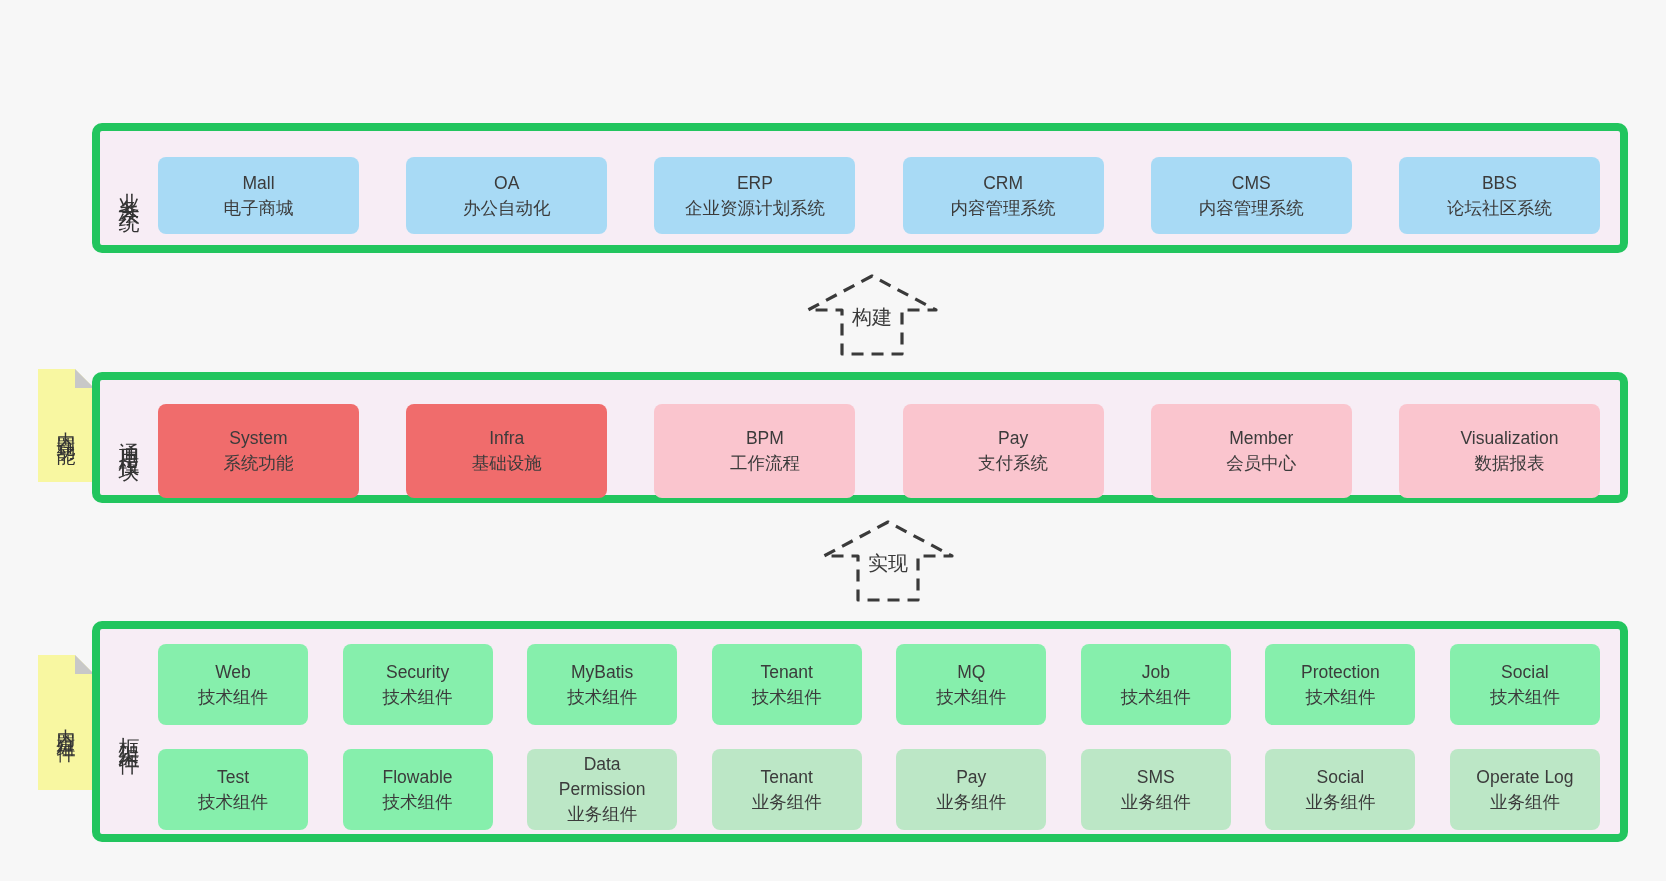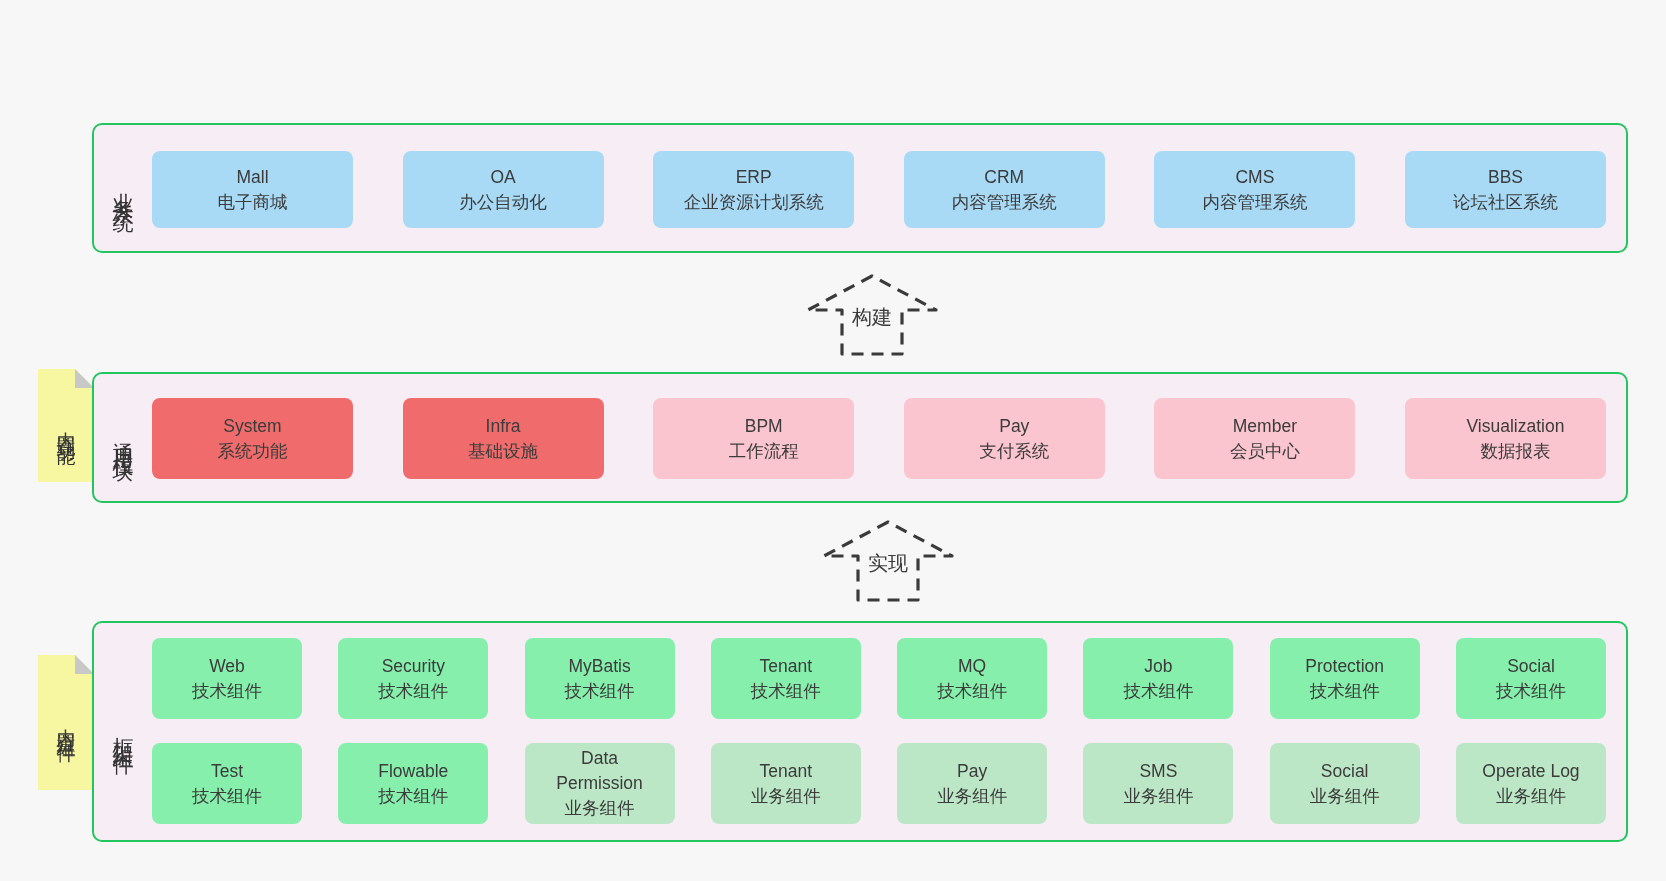--- a/index.html
+++ b/index.html
@@ -5,21 +5,21 @@
   html,body { margin:0; padding:0; background:#f7f7f7; }
   .stage {
     position:relative; width:1666px; height:881px; overflow:hidden;
     background:#f7f7f7; color:#3d3d3d;
     font-family:"Liberation Sans", sans-serif;
   }
 
   
   .panel {
     position:absolute; left:92px; width:1536px; box-sizing:border-box;
-    background:#f7edf5; border:2px solid #22c55e; border-radius:10px;
+    background:#f7edf5; border:8px solid #22c55e; border-radius:10px;
   }
   #panel-business  { top:123px; height:130px; }
   #panel-modules   { top:372px; height:131px; }
   #panel-framework { top:621px; height:221px; }
 
   .layer-label {
     position:absolute; left:15px; top:50%; transform:translateY(-50%);
     writing-mode:vertical-rl; text-orientation:upright;
     font-size:21px; letter-spacing:6px; color:#333; white-space:nowrap;
   }
@@ -33,21 +33,21 @@
   #panel-modules  .row { top:24px; }
   #panel-framework .row-1 { top:15px; }
   #panel-framework .row-2 { top:120px; }
 
   .box {
     box-sizing:border-box; border-radius:8px;
     display:flex; flex-direction:column; align-items:center; justify-content:center;
     text-align:center; font-size:17.5px; line-height:1.42; color:#3b3b3b;
   }
   .box-wide { width:201px; height:77px; }
-  #panel-modules .box-wide { height:81px; }
+  #panel-modules .box-wide { height:94px; }
   .box-narrow { width:150px; height:81px; }
   .box-title { max-width:128px; }
   .box-wide .box-title { max-width:190px; }
 
   .blue       { background:#a8daf5; }
   .red        { background:#f06c6c; }
   .pink       { background:#fac5ce;padding-left:20px; }
   .green      { background:#86efac; }
   .lightgreen { background:#bce7c6; }
 

